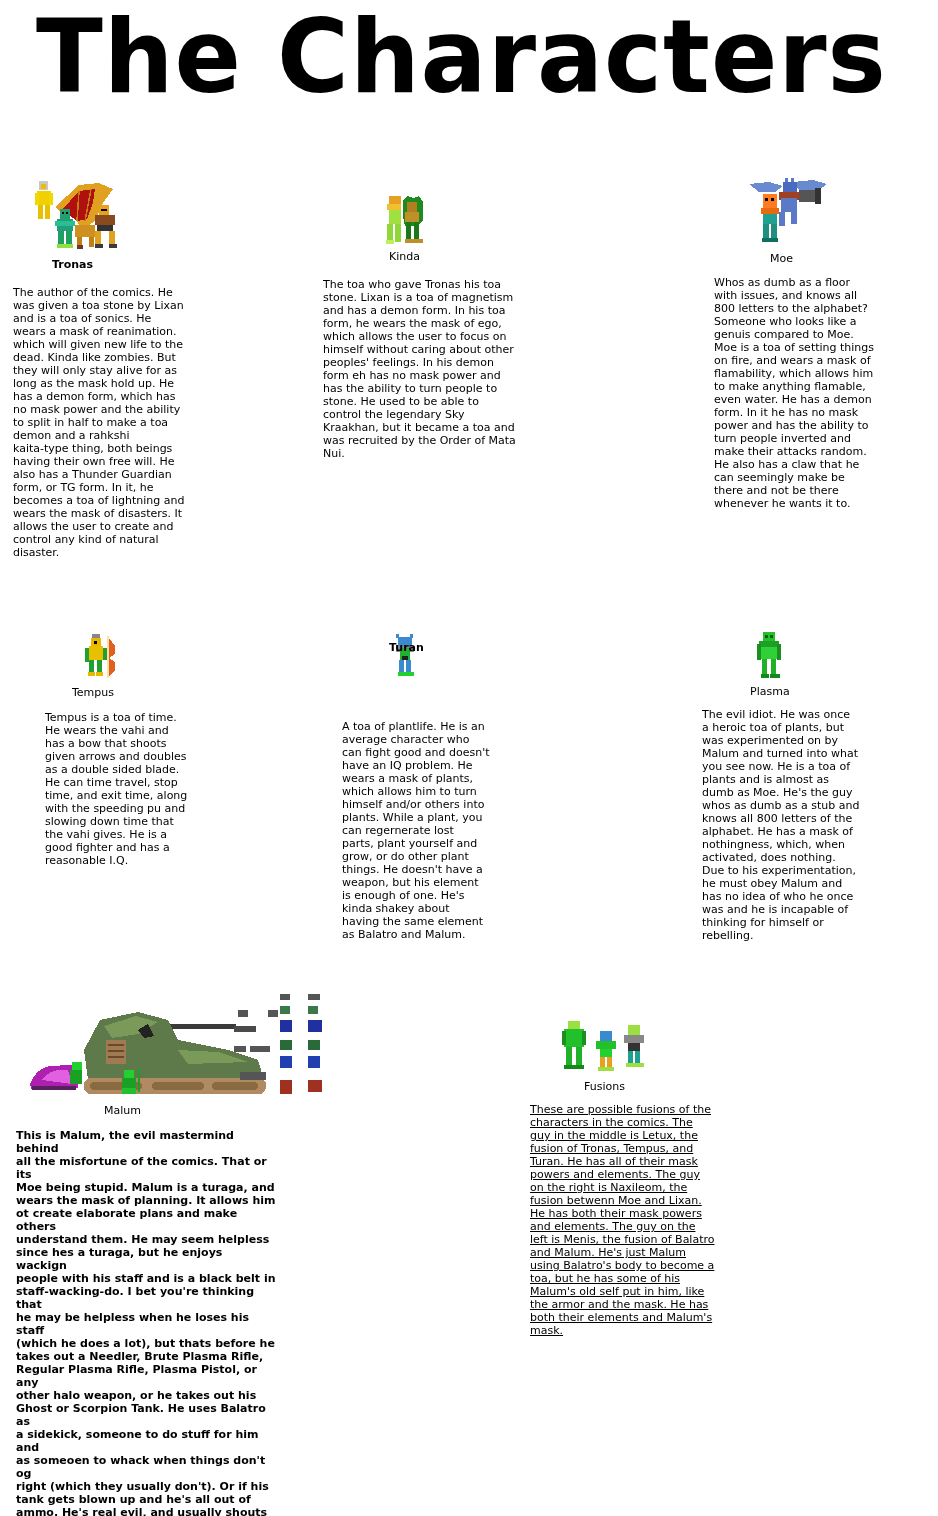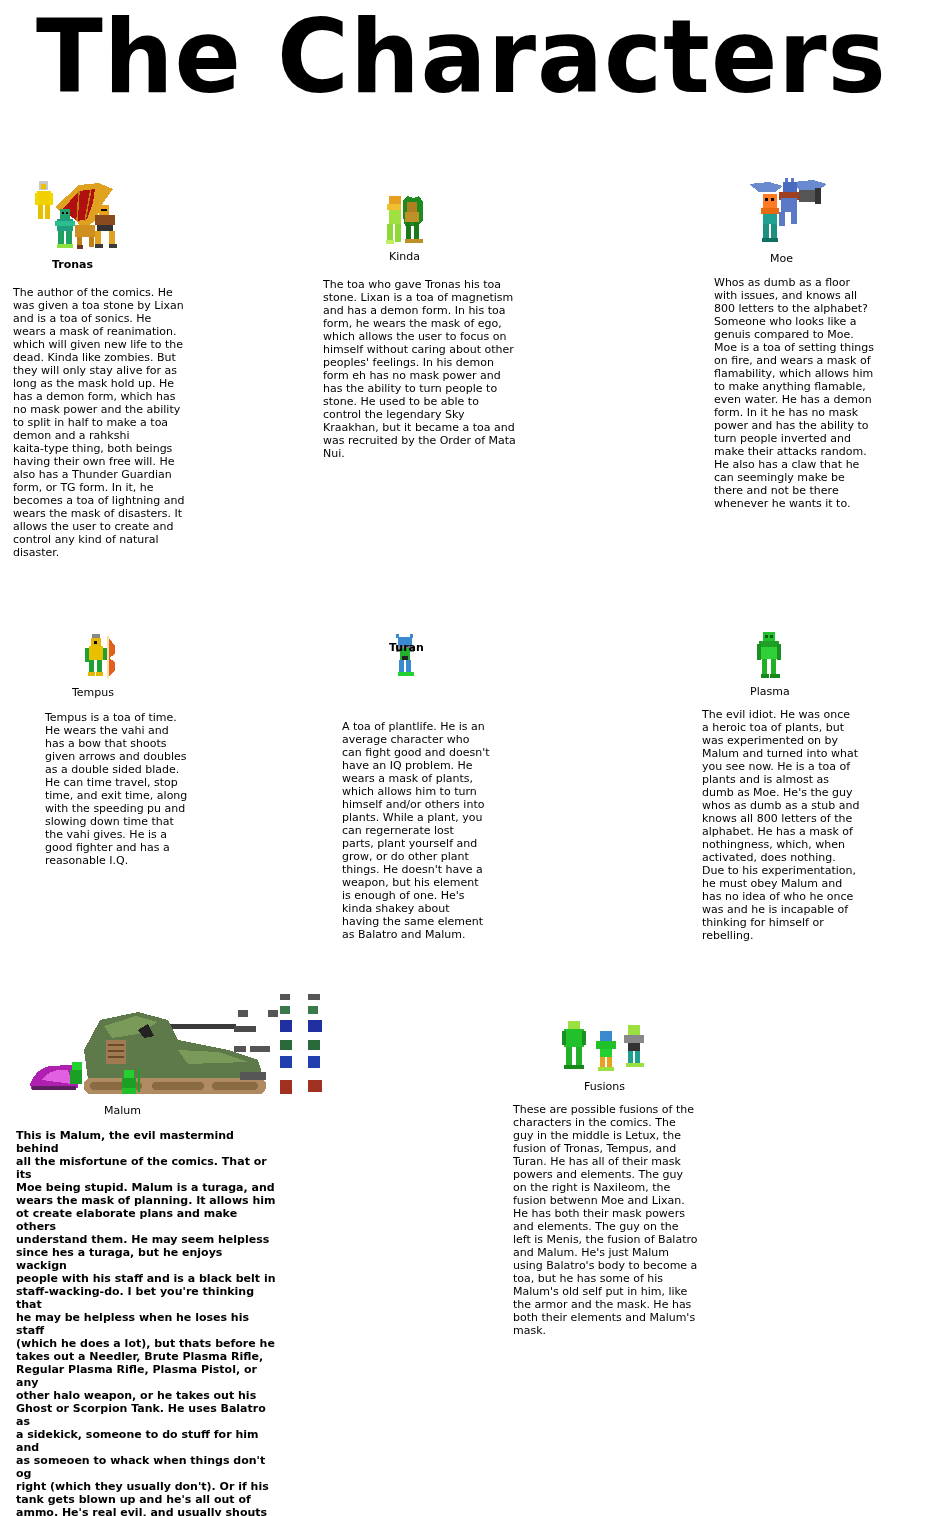--- a/index.html
+++ b/index.html
@@ -361,21 +361,21 @@
 
     <rect x="68" y="4" width="12" height="10" fill="#9be040"></rect>
     <rect x="64" y="14" width="20" height="8" fill="#888"></rect>
     <rect x="68" y="22" width="12" height="8" fill="#333"></rect>
     <rect x="68" y="30" width="5" height="12" fill="#1f9f90"></rect>
     <rect x="75" y="30" width="5" height="12" fill="#1f9f90"></rect>
     <rect x="66" y="42" width="18" height="4" fill="#9be040"></rect>
   </svg>
 </div>
 <div class="name" style="left:584px;top:1080px;">Fusions</div>
-<div class="desc" style="left:513px;top:1103px;width:205px;">These are possible fusions of the
+<div class="desc" style="left:530px;top:1103px;width:205px;text-decoration:underline;">These are possible fusions of the
 characters in the comics. The
 guy in the middle is Letux, the
 fusion of Tronas, Tempus, and
 Turan. He has all of their mask
 powers and elements. The guy
 on the right is Naxileom, the
 fusion betwenn Moe and Lixan.
 He has both their mask powers
 and elements. The guy on the
 left is Menis, the fusion of Balatro

